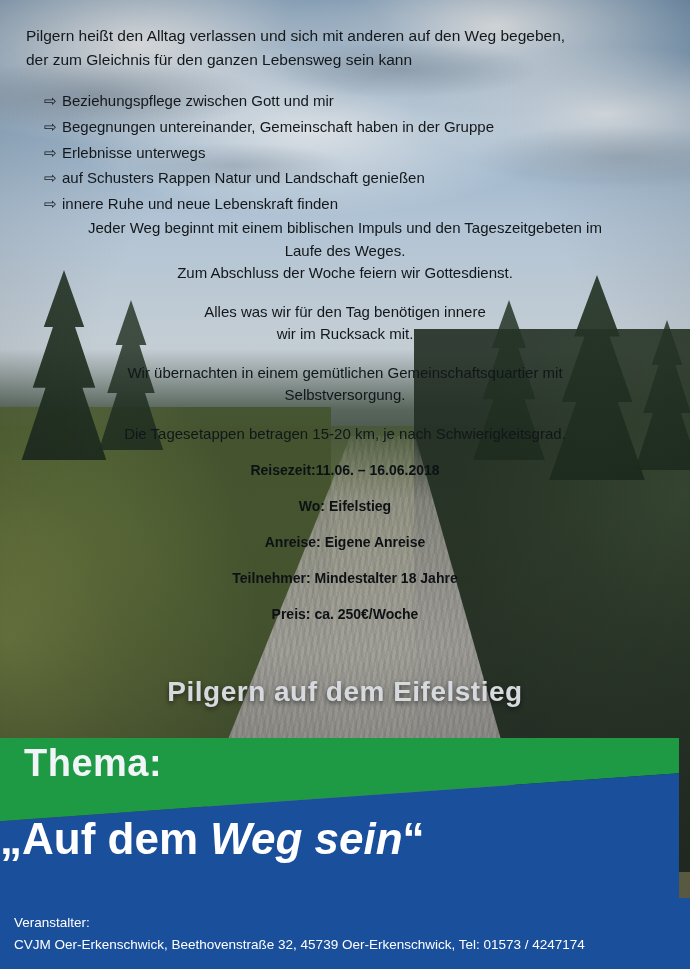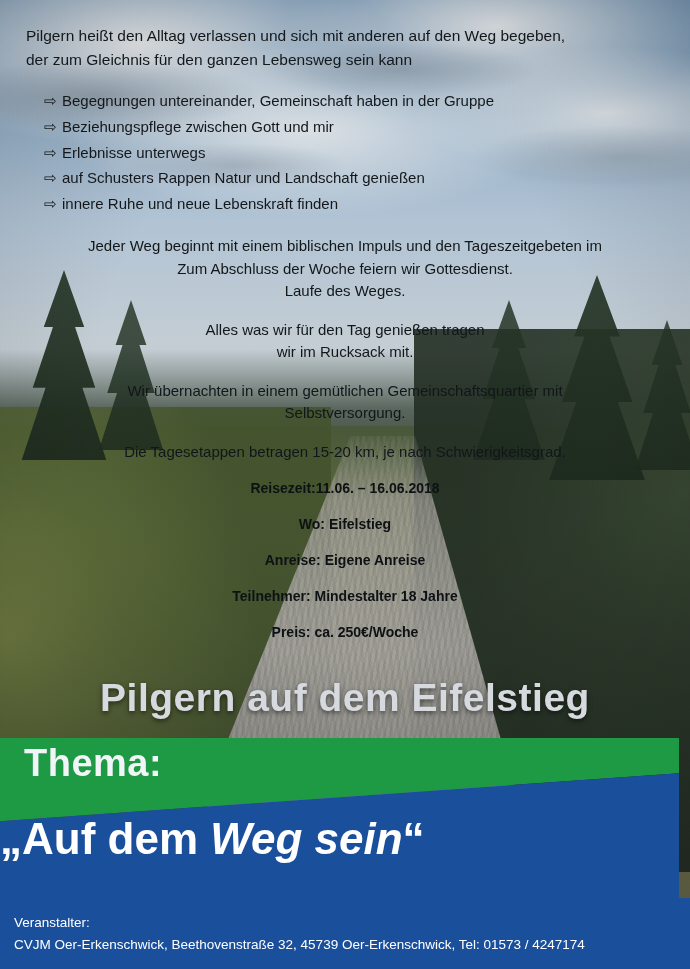--- a/index.html
+++ b/index.html
@@ -128,21 +128,20 @@
   .bullets {
     margin: 16px 0 0 18px;
     font-size: 15px;
     line-height: 1.72;
     color: #14181b;
   }
   .bullets div { white-space: nowrap; }
   .arrow { display: inline-block; width: 18px; }
 
   .para {
-    margin-top: 18px;
     text-align: center;
     font-size: 15px;
     line-height: 1.5;
     color: #12171a;
   }
   .para.tight { margin-top: 16px; }
   .para.light { color: #11161a; }
 
   .facts {
     margin-top: 16px;
@@ -153,21 +152,21 @@
     color: #0d1114;
   }
   .facts div { margin-bottom: 17px; }
 
   
   .headline {
     position: absolute;
     left: 0; right: 0;
     top: 676px;
     text-align: center;
-    font-size: 39px;
+    font-size: 28px;
     font-weight: bold;
     color: #d6dade;
     letter-spacing: 0.5px;
     text-shadow: 0 2px 5px rgba(0,0,0,0.55);
   }
 
   
   .banner {
     position: absolute;
     left: 0; right: 11px;
@@ -246,44 +245,44 @@
 
   <div class="content">
 
     <div class="intro">
       <div>Pilgern heißt den Alltag verlassen und sich mit anderen auf den Weg begeben,</div>
       <div>der zum Gleichnis für den ganzen Lebensweg sein kann</div>
     </div>
 
     <div class="bullets">
       <div>
+        <span class="arrow">⇨</span><span>Beziehungspflege  zwischen Gott und mir</span>
+      </div>
+      <div>
         <span class="arrow">⇨</span><span>Begegnungen untereinander,  Gemeinschaft haben in der Gruppe</span>
-      </div>
-      <div>
-        <span class="arrow">⇨</span><span>Beziehungspflege  zwischen Gott und mir</span>
       </div>
       <div>
         <span class="arrow">⇨</span><span>Erlebnisse  unterwegs</span>
       </div>
       <div>
         <span class="arrow">⇨</span><span>auf Schusters Rappen Natur und Landschaft genießen</span>
       </div>
       <div>
         <span class="arrow">⇨</span><span>innere Ruhe und neue Lebenskraft finden</span>
       </div>
     </div>
 
     <div class="para">
       <div>Jeder Weg beginnt mit einem biblischen  Impuls und den Tageszeitgebeten  im</div>
+      <div>Laufe des Weges.</div>
       <div>Zum Abschluss der Woche feiern wir Gottesdienst.</div>
-      <div>Laufe des Weges.</div>
     </div>
 
     <div class="para tight">
-      <div>Alles was wir für den Tag genießen  tragen</div>
+      <div>Alles was wir für den Tag benötigen  innere</div>
       <div>wir im Rucksack mit.</div>
     </div>
 
     <div class="para tight light">
       <div>Wir übernachten in einem gemütlichen  Gemeinschaftsquartier  mit</div>
       <div>Selbstversorgung.</div>
     </div>
 
     <div class="para tight light">
       <div>Die Tagesetappen  betragen 15-20 km, je nach Schwierigkeitsgrad.</div>

